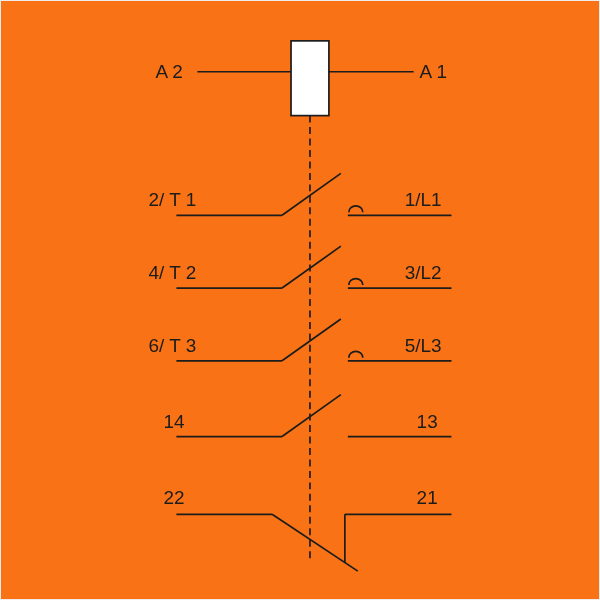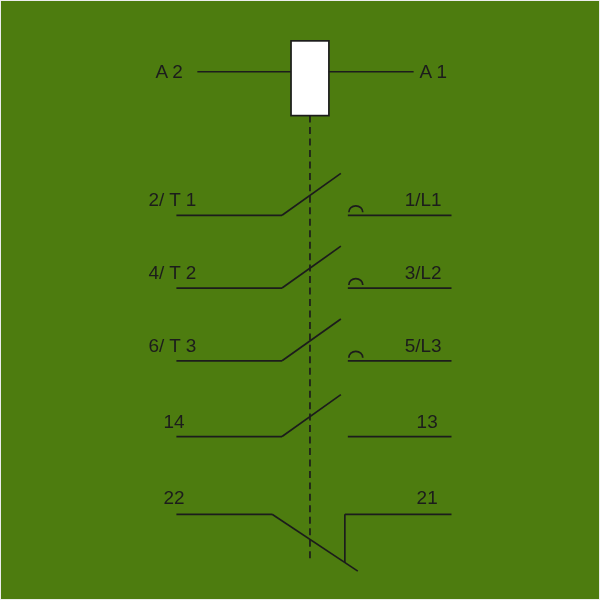--- a/index.html
+++ b/index.html
@@ -4,21 +4,21 @@
 <style>
   html, body {
     margin: 0;
     padding: 0;
     background: #ffffff;
   }
   .page {
     width: 600px;
     height: 600px;
     box-sizing: border-box;
-    background: #4d7c0f;
+    background: #f97316;
     border: 1px solid #ededed;
     position: relative;
   }
   svg {
     display: block;
   }
   .schematic-text {
     font-family: "Liberation Sans", sans-serif;
     font-size: 19px;
     fill: #1c1c1c;

